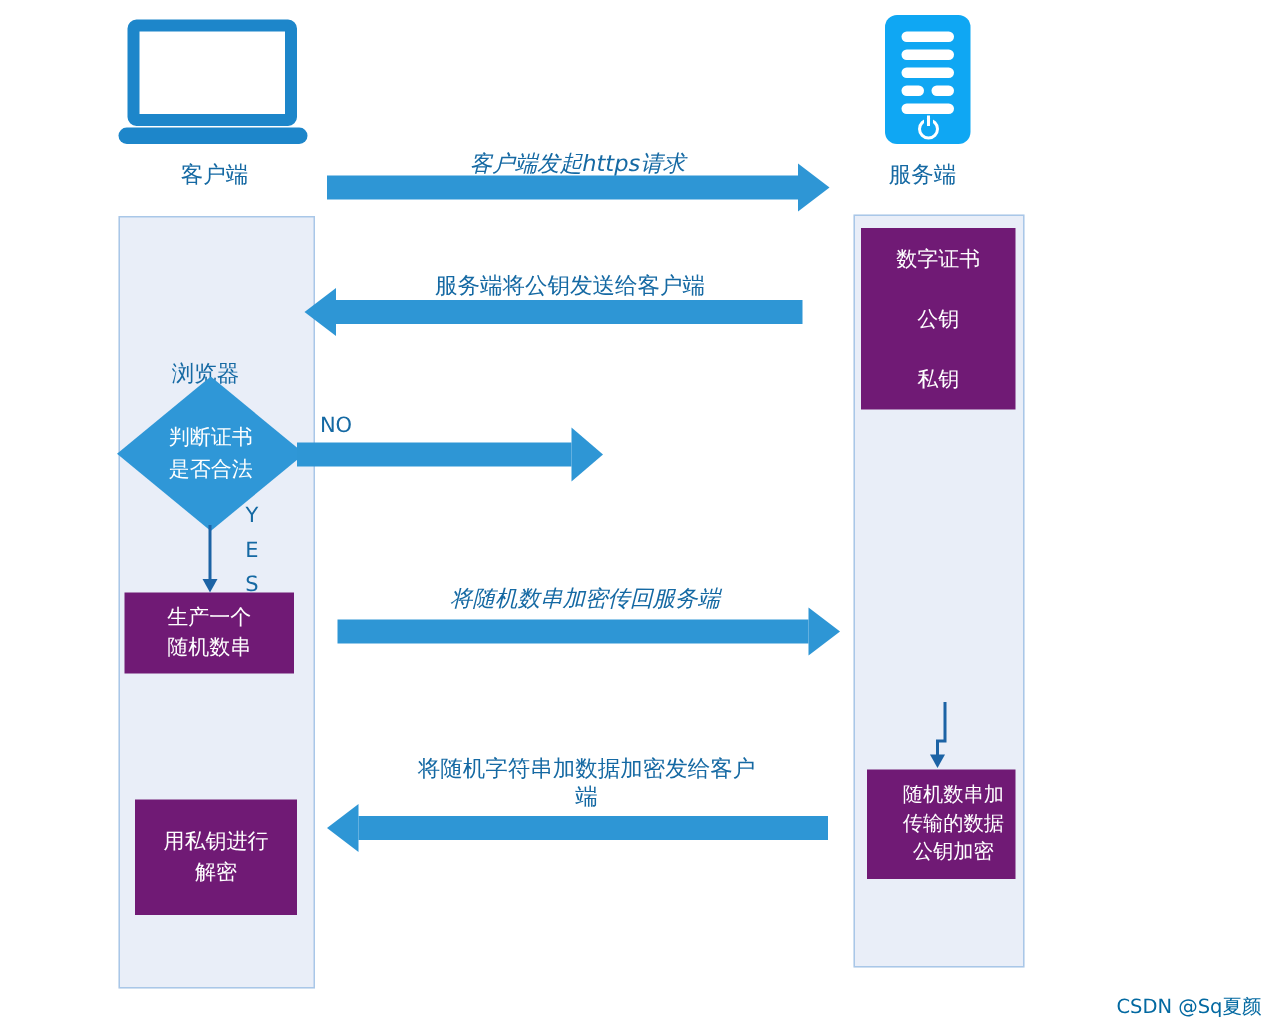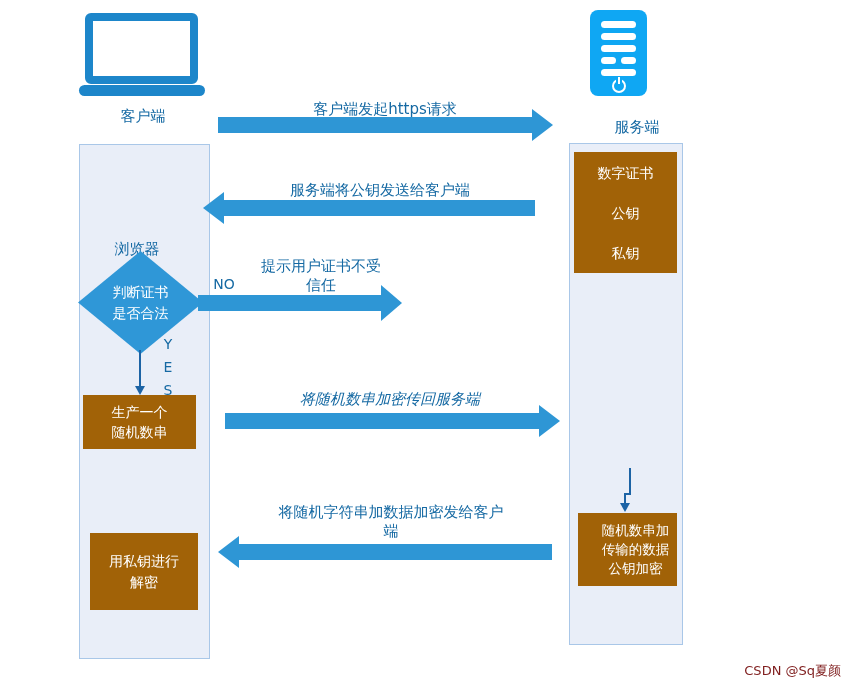--- a/index.html
+++ b/index.html
@@ -7,21 +7,21 @@
     position:relative;width:849px;height:688px;background:#ffffff;overflow:hidden;
     font-family:"DejaVu Sans","Liberation Sans",sans-serif;
   }
   .abs{position:absolute;}
   .pre{white-space:pre-line;}
   .lbl{color:#1569a3;font-size:15px;text-align:center;line-height:1.25;}
   .lane{
     background:#e9eef8;border:1px solid #a9c7e8;box-sizing:border-box;
   }
   .bluebox{
-    background:#a16207;color:#ffffff;text-align:center;
+    background:#701a75;color:#ffffff;text-align:center;
     display:flex;align-items:center;justify-content:center;
     font-size:14px;line-height:1.45;box-sizing:border-box;
   }
   
   .bigarrow{height:32px;}
   .bigarrow .bar{position:absolute;top:8px;height:16px;background:#2e96d5;}
   .bigarrow .head-r{position:absolute;top:0;width:0;height:0;
     border-top:16px solid transparent;border-bottom:16px solid transparent;
     border-left:21px solid #2e96d5;}
   .bigarrow .head-l{position:absolute;top:0;left:0;width:0;height:0;
@@ -48,21 +48,21 @@
   .diamond{
     left:78px;top:251px;width:125px;height:103px;background:#2f97d7;
     clip-path:polygon(50% 0,100% 50%,50% 100%,0 50%);
     display:flex;align-items:center;justify-content:center;
     color:#fff;font-size:14px;text-align:center;line-height:1.5;
   }
   .yes-vert{
     left:160px;top:336px;color:#1569a3;font-size:14px;
     writing-mode:vertical-lr;text-orientation:upright;letter-spacing:7px;
   }
-  .watermark{color:#7f1d1d;font-size:13px;text-align:right;}
+  .watermark{color:#0369a1;font-size:13px;text-align:right;}
 </style>
 </head>
 <body>
 
 <div id="canvas">
 
   <div class="abs lane" style="left:79px;top:144px;width:131px;height:515px;"></div>
   <div class="abs lane" style="left:569px;top:143px;width:114px;height:502px;"></div>
 
   <div class="abs laptop-screen"></div>
@@ -73,42 +73,40 @@
     <div class="server-bar" style="top:11px;"></div>
     <div class="server-bar" style="top:23px;"></div>
     <div class="server-bar" style="top:35px;"></div>
     <div class="server-bar half-l" style="top:47px;"></div>
     <div class="server-bar half-r" style="top:47px;"></div>
     <div class="server-bar" style="top:59px;"></div>
     <div class="power-ring"></div>
     <div class="power-notch"></div>
     <div class="power-tick"></div>
   </div>
-  <div class="abs lbl" style="left:587px;top:107px;width:100px;margin-top:11px;">服务端</div>
+  <div class="abs lbl" style="left:565px;top:107px;width:100px;">服务端</div>
 
   <div class="abs lbl" style="left:87px;top:211px;width:100px;margin-top:29px;">浏览器</div>
 
-  <div class="abs lbl" style="left:230px;top:100px;width:310px;">客户端发起https请求</div>
+  <div class="abs lbl" style="left:230px;top:100px;width:310px;font-style:italic;">客户端发起https请求</div>
   <div class="abs bigarrow" style="left:218px;top:109px;width:335px;">
     <div class="bar" style="left:0;width:314px;"></div>
     <div class="head-r" style="left:314px;"></div>
   </div>
 
   <div class="abs lbl" style="left:225px;top:181px;width:310px;">服务端将公钥发送给客户端</div>
   <div class="abs bigarrow" style="left:203px;top:192px;width:332px;">
     <div class="head-l"></div>
     <div class="bar" style="left:21px;width:311px;"></div>
   </div>
 
   <div class="abs diamond pre">判断证书
 是否合法</div>
 
   <div class="abs lbl" style="left:206px;top:276px;width:36px;font-size:14px;">NO</div>
-  <div class="abs lbl pre" style="left:240px;top:257px;width:162px;">提示用户证书不受
-信任</div>
   <div class="abs noarrow" style="left:198px;top:285px;width:204px;">
     <div class="bar" style="left:0;width:183px;"></div>
     <div class="head-r" style="left:183px;"></div>
   </div>
 
   <div class="abs yes-vert">YES</div>
   <svg class="abs" style="left:130px;top:350px;" width="20" height="46">
     <line x1="10" y1="0" x2="10" y2="38" stroke="#1c63a5" stroke-width="2"></line>
     <polygon points="5,36 15,36 10,45" fill="#1c63a5"></polygon>
   </svg>

